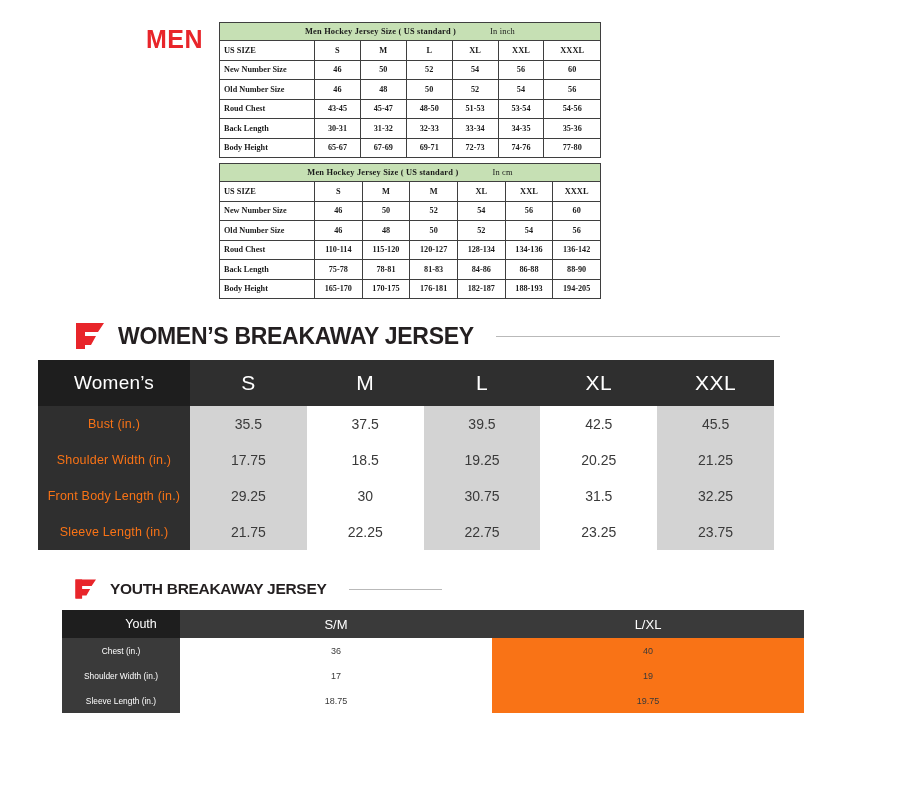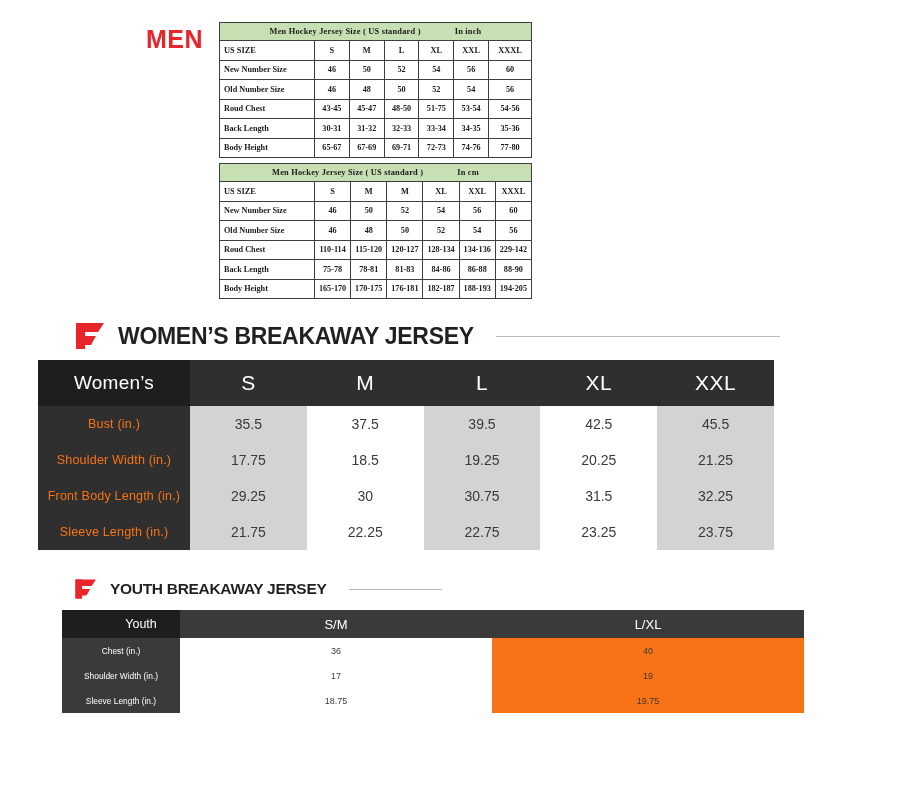--- a/index.html
+++ b/index.html
@@ -32,21 +32,21 @@
     color: #e8252a;
   }
   .men-tables {
     position: absolute;
     left: 219px;
     top: 22px;
     width: 382px;
   }
   table.men {
     border-collapse: collapse;
-    width: 313px;
+    width: 382px;
     font-family: "Liberation Serif", serif;
     font-size: 8.2px;
     color: #1a1a1a;
   }
   table.men td, table.men th {
     border: 1px solid #3f3f3f;
     padding: 0;
     height: 18.5px;
     text-align: center;
     vertical-align: middle;
@@ -67,21 +67,21 @@
     width: 90px;
     font-size: 8.2px;
   }
   .men-gap { height: 5px; }
   .men-title-inner {
     display: flex;
     align-items: center;
     justify-content: center;
     gap: 34px;
   }
-  .men-title-unit { font-weight: bold; }
+  .men-title-unit { font-weight: normal; }
 
   
   .sec-heading {
     display: flex;
     align-items: center;
     gap: 12px;
   }
   .logo-f {
     position: relative;
     width: 34px;
@@ -258,21 +258,21 @@
         <td>50</td>
         <td>52</td>
         <td>54</td>
         <td>56</td>
       </tr>
       <tr>
         <td class="rowlabel">Roud Chest</td>
         <td>43-45</td>
         <td>45-47</td>
         <td>48-50</td>
-        <td>51-75</td>
+        <td>51-53</td>
         <td>53-54</td>
         <td>54-56</td>
       </tr>
       <tr>
         <td class="rowlabel">Back Length</td>
         <td>30-31</td>
         <td>31-32</td>
         <td>32-33</td>
         <td>33-34</td>
         <td>34-35</td>
@@ -329,21 +329,21 @@
         <td>54</td>
         <td>56</td>
       </tr>
       <tr>
         <td class="rowlabel">Roud Chest</td>
         <td>110-114</td>
         <td>115-120</td>
         <td>120-127</td>
         <td>128-134</td>
         <td>134-136</td>
-        <td>229-142</td>
+        <td>136-142</td>
       </tr>
       <tr>
         <td class="rowlabel">Back Length</td>
         <td>75-78</td>
         <td>78-81</td>
         <td>81-83</td>
         <td>84-86</td>
         <td>86-88</td>
         <td>88-90</td>
       </tr>

